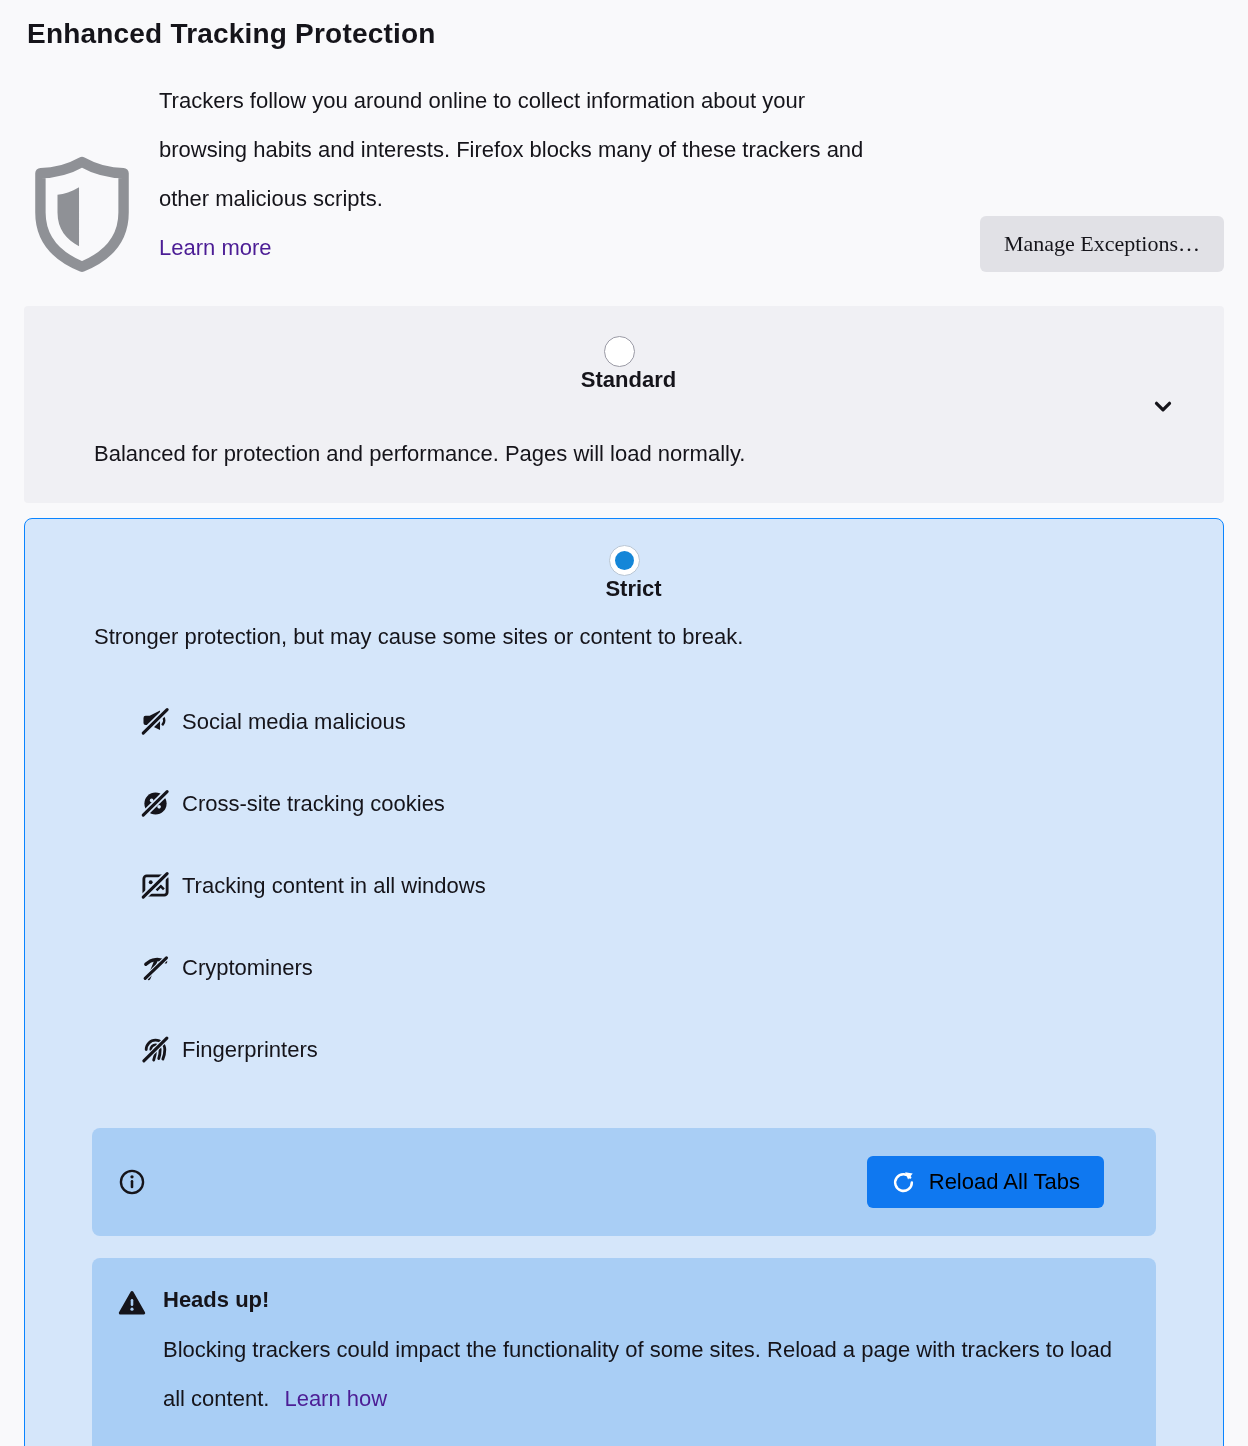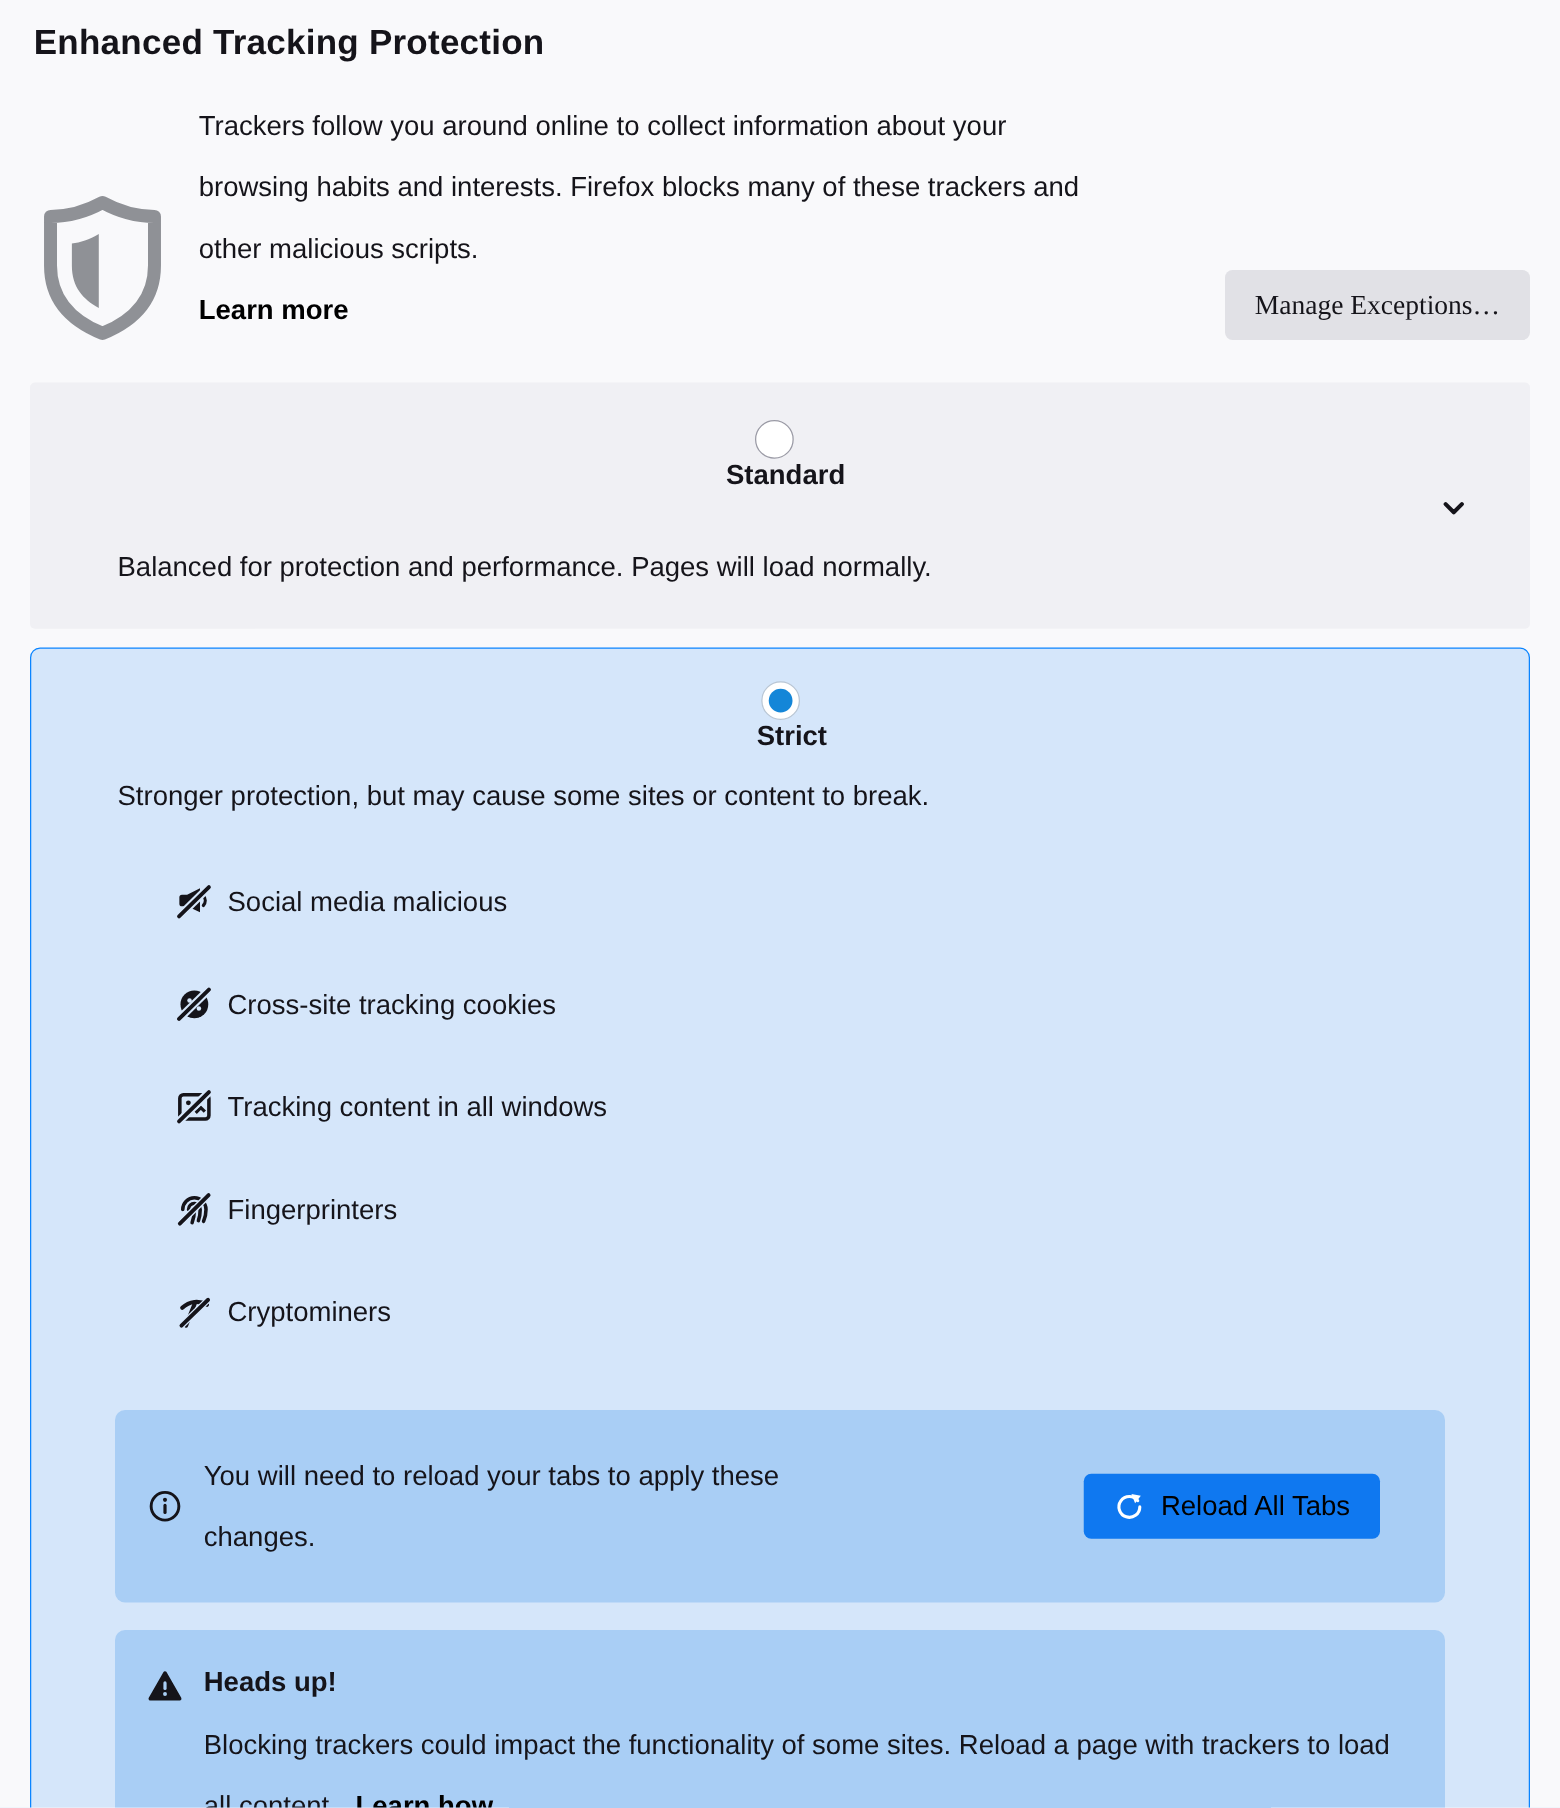--- a/index.html
+++ b/index.html
@@ -11,21 +11,21 @@
   }
   .container { padding: 18px 24px 0 24px; }
 
   
   .page-title { font-size: 28px; font-weight: bold; margin-left: 3px; letter-spacing: 0.2px; }
 
   
   .intro { display: flex; align-items: flex-end; margin-top: 26px; padding-left: 9px; }
   .shield { flex: 0 0 98px; margin-top: 0; }
   .intro-text { margin-left: 28px; width: 724px; font-size: 22px; line-height: 49px; }
-  .link { color: #000000; cursor: pointer; text-decoration: none; font-weight: bold; }
+  .link { color: #4c1d95; cursor: pointer; text-decoration: none; }
   .learn-more { display: inline-block; font-size: 22px; line-height: 49px; }
   .manage-btn {
     margin-left: auto; margin-top: 12px;
     background: #e1e1e6; border: none; border-radius: 6px;
     font-family: Liberation Serif, serif; font-size: 22px; color: #15141a;
     padding: 15px 24px; cursor: pointer; white-space: nowrap;
   }
 
   
   .card { border-radius: 4px; margin-top: 34px; }
@@ -153,51 +153,50 @@
             <path d="M6 16.5 L10.5 12 L13.5 15 L16 12.5 L18.5 15" fill="none" stroke="#15141a" stroke-width="2"></path>
             <line x1="2.5" y1="21" x2="21" y2="2.8" stroke="#d5e6fa" stroke-width="5"></line>
             <line x1="2.5" y1="21" x2="21" y2="2.8" stroke="#15141a" stroke-width="2.4" stroke-linecap="round"></line>
           </svg>
         </span>
         <span>Tracking content in all windows</span>
       </li>
       <li>
         <span class="bicon">
           <svg width="31" height="31" viewBox="0 0 24 24">
+            <path d="M4.5 9.5 C9 5.2 15 4.8 19.8 7.6" fill="none" stroke="#15141a" stroke-width="2.6" stroke-linecap="round"></path>
+            <line x1="12.5" y1="6.2" x2="6.8" y2="20.5" stroke="#15141a" stroke-width="2.6" stroke-linecap="round"></line>
+            <line x1="4" y1="20.5" x2="20.5" y2="4.5" stroke="#d5e6fa" stroke-width="4"></line>
+            <line x1="4" y1="20.5" x2="20.5" y2="4.5" stroke="#15141a" stroke-width="2.4" stroke-linecap="round"></line>
+          </svg>
+        </span>
+        <span>Cryptominers</span>
+      </li>
+      <li>
+        <span class="bicon">
+          <svg width="31" height="31" viewBox="0 0 24 24">
             <path d="M4.8 12 a7.2 7.2 0 0 1 14.4 0 c0 3-.5 5.2-1.5 7.4" fill="none" stroke="#15141a" stroke-width="2.2" stroke-linecap="round"></path>
             <path d="M8.4 12 a3.6 3.6 0 0 1 7.2 0 c0 2.6-.3 4.8-1.1 7" fill="none" stroke="#15141a" stroke-width="2.2" stroke-linecap="round"></path>
             <path d="M12 12 c0 3.2-.5 5.8-1.4 8.2" fill="none" stroke="#15141a" stroke-width="2.2" stroke-linecap="round"></path>
             <line x1="3" y1="20.8" x2="20.8" y2="3.2" stroke="#d5e6fa" stroke-width="4.2"></line>
             <line x1="3" y1="20.8" x2="20.8" y2="3.2" stroke="#15141a" stroke-width="2.4" stroke-linecap="round"></line>
           </svg>
         </span>
         <span>Fingerprinters</span>
-      </li>
-      <li>
-        <span class="bicon">
-          <svg width="31" height="31" viewBox="0 0 24 24">
-            <path d="M4.5 9.5 C9 5.2 15 4.8 19.8 7.6" fill="none" stroke="#15141a" stroke-width="2.6" stroke-linecap="round"></path>
-            <line x1="12.5" y1="6.2" x2="6.8" y2="20.5" stroke="#15141a" stroke-width="2.6" stroke-linecap="round"></line>
-            <line x1="4" y1="20.5" x2="20.5" y2="4.5" stroke="#d5e6fa" stroke-width="4"></line>
-            <line x1="4" y1="20.5" x2="20.5" y2="4.5" stroke="#15141a" stroke-width="2.4" stroke-linecap="round"></line>
-          </svg>
-        </span>
-        <span>Cryptominers</span>
       </li>
     </ul>
 
     <div class="notice reload-notice">
       <span class="icon-flex">
         <svg width="28" height="28" viewBox="0 0 24 24">
           <circle cx="12" cy="12" r="9.5" fill="none" stroke="#15141a" stroke-width="2"></circle>
           <circle cx="12" cy="7.6" r="1.4" fill="#15141a"></circle>
           <rect x="10.9" y="10.3" width="2.2" height="7" rx="1.1" fill="#15141a"></rect>
         </svg>
       </span>
-      <span class="ntext">You will need to reload your tabs to apply these changes.</span>
       <button class="reload-btn">
         <span class="icon-flex">
           <svg width="25" height="25" viewBox="0 0 24 24">
             <path d="M18.4 7.2 A8 8 0 1 0 20 12" fill="none" stroke="#ffffff" stroke-width="2.4" stroke-linecap="round"></path>
             <polygon points="13.6,2.2 20.8,3.4 16.4,9.2" fill="#ffffff"></polygon>
           </svg>
         </span>
         <span>Reload All Tabs</span>
       </button>
     </div>

